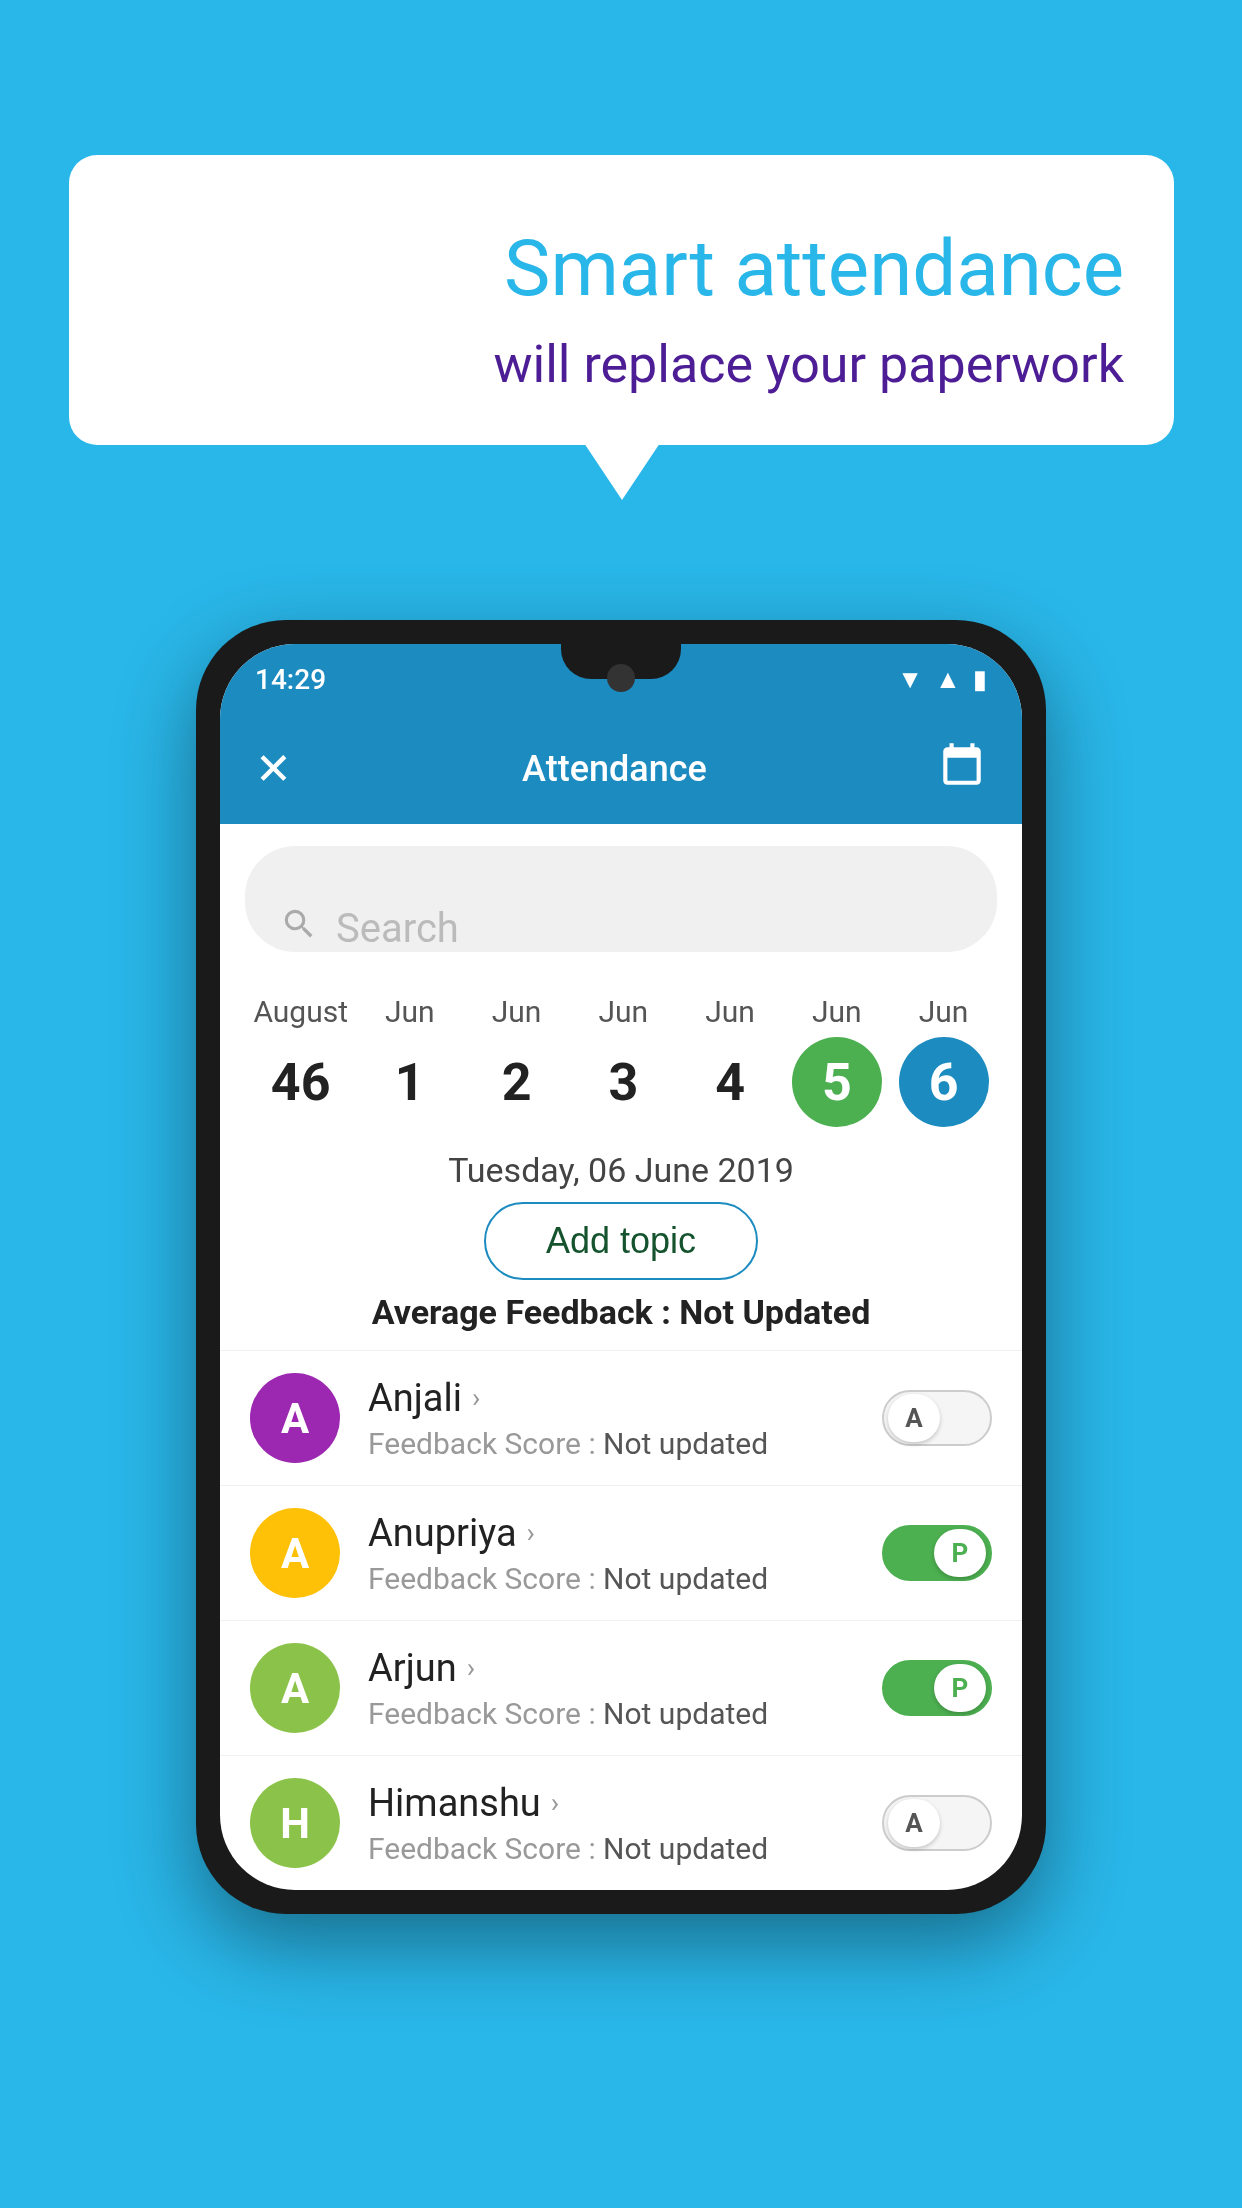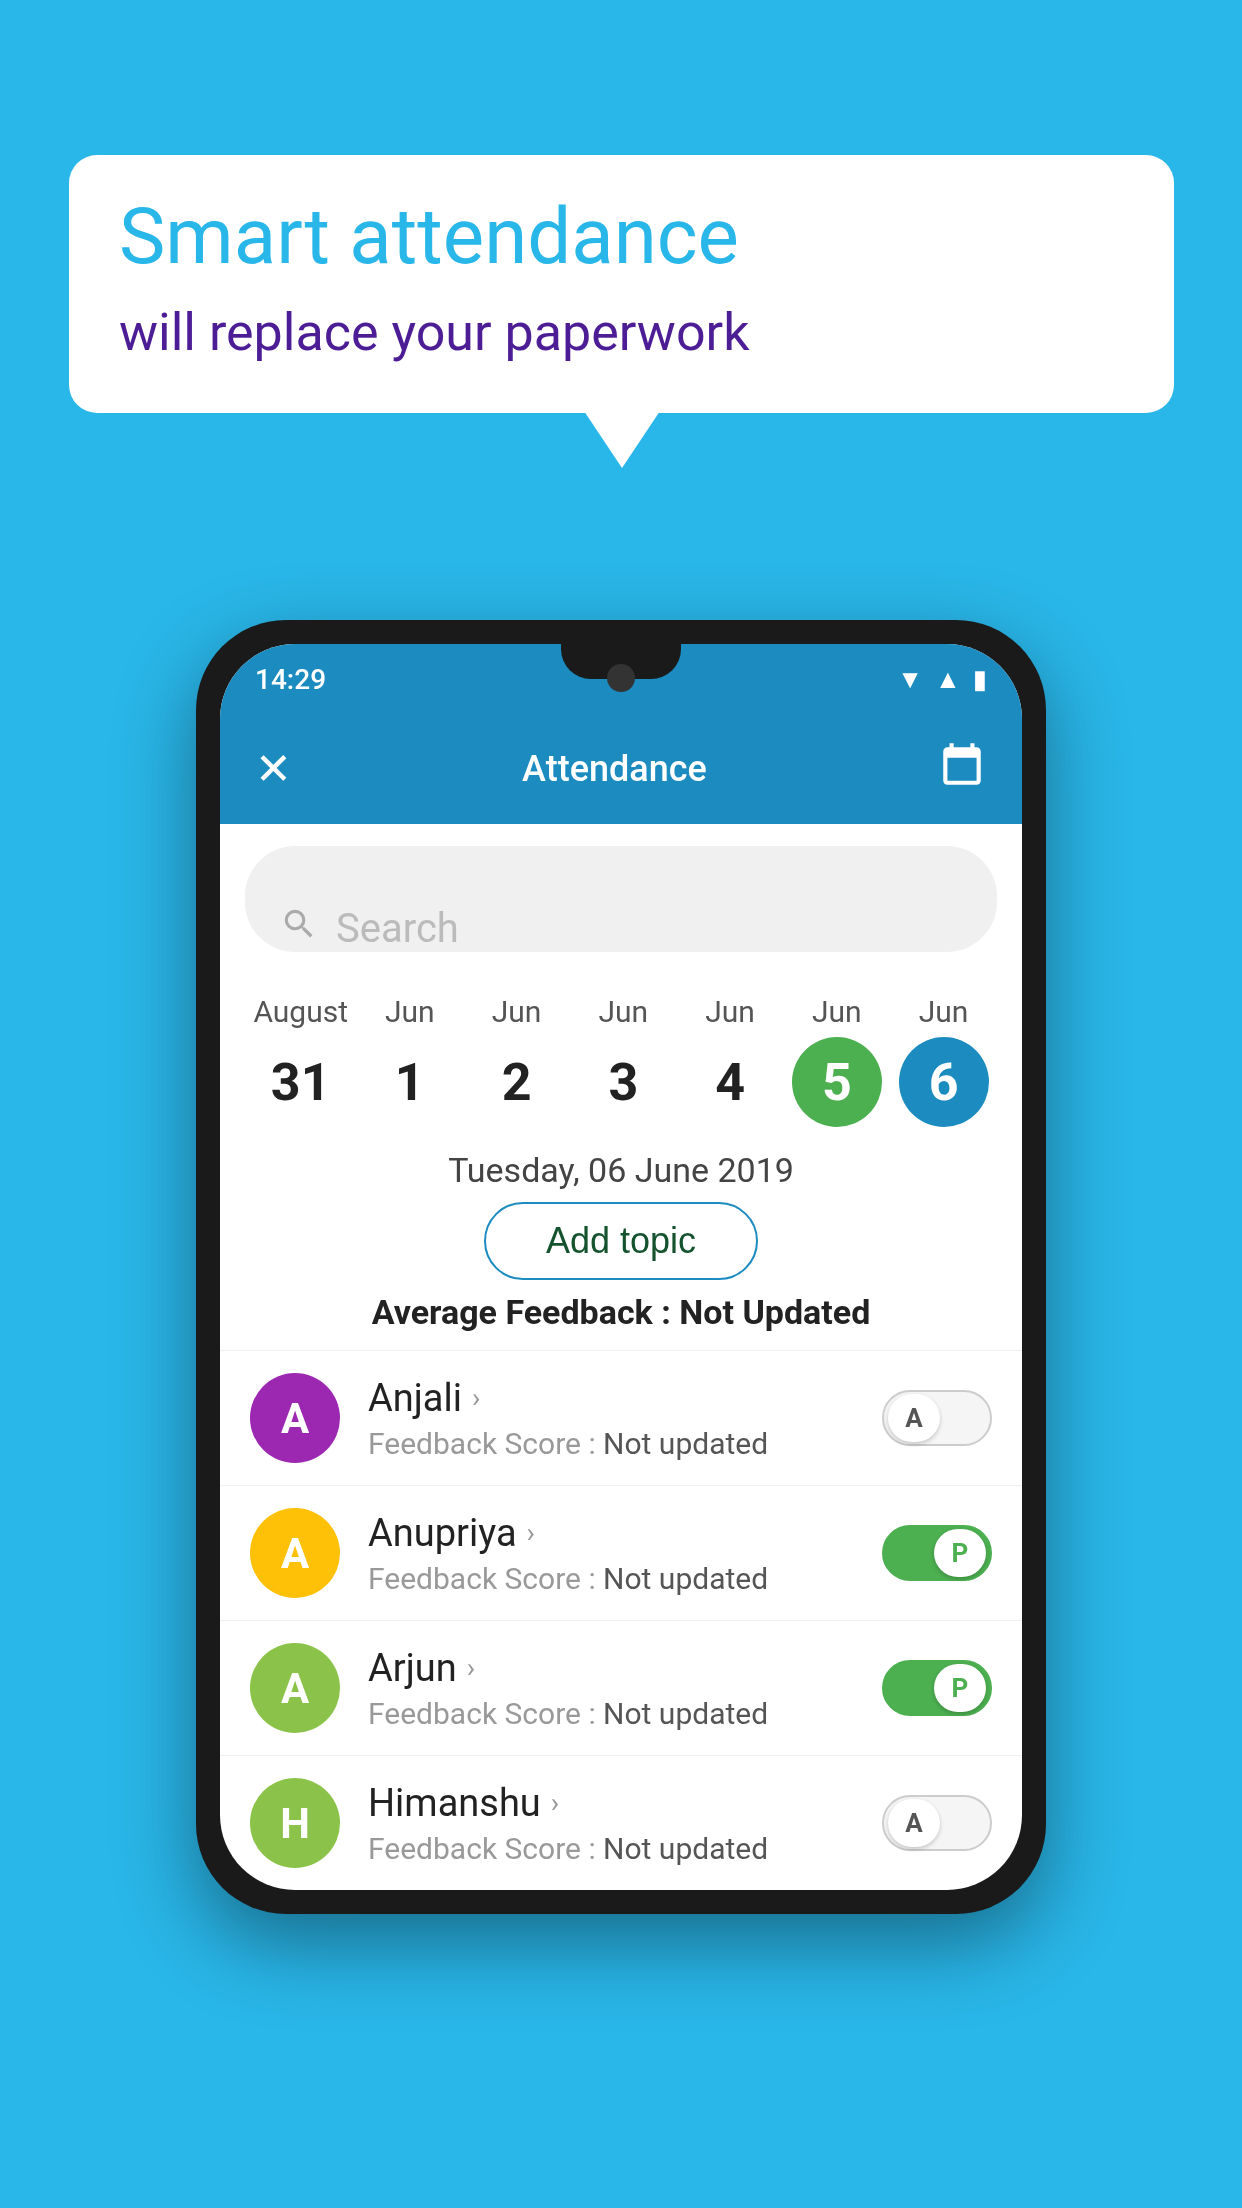--- a/index.html
+++ b/index.html
@@ -14,22 +14,22 @@
     }
 
     
     .speech-bubble {
       position: absolute;
       top: 155px;
       left: 69px;
       right: 68px;
       background: white;
       border-radius: 28px;
-      padding: 36px 50px 50px;
-      text-align: left;
+      padding: 68px 50px 50px;
+      text-align: right;
     }
     .speech-bubble::after {
       content: '';
       position: absolute;
       bottom: -55px;
       left: 50%;
       transform: translateX(-50%);
       width: 0;
       height: 0;
       border-left: 40px solid transparent;
@@ -377,21 +377,21 @@
             <path d="M15.5 14h-.79l-.28-.27A6.47 6.47 0 0 0 16 9.5 6.5 6.5 0 1 0 9.5 16c1.61 0 3.09-.59 4.23-1.57l.27.28v.79l5 4.99L20.49 19l-4.99-5zm-6 0C7.01 14 5 11.99 5 9.5S7.01 5 9.5 5 14 7.01 14 9.5 11.99 14 9.5 14z"></path>
           </svg>
         </span>
         <span class="search-placeholder">Search</span>
       </div>
 
       <div class="calendar-row">
 
       <div class="cal-day">
             <span class="cal-month">August</span>
-            <span class="cal-date">31</span>
+            <span class="cal-date">46</span>
           </div>
           <div class="cal-day">
             <span class="cal-month">Jun</span>
             <span class="cal-date">1</span>
           </div>
           <div class="cal-day">
             <span class="cal-month">Jun</span>
             <span class="cal-date">2</span>
           </div>
           <div class="cal-day">

